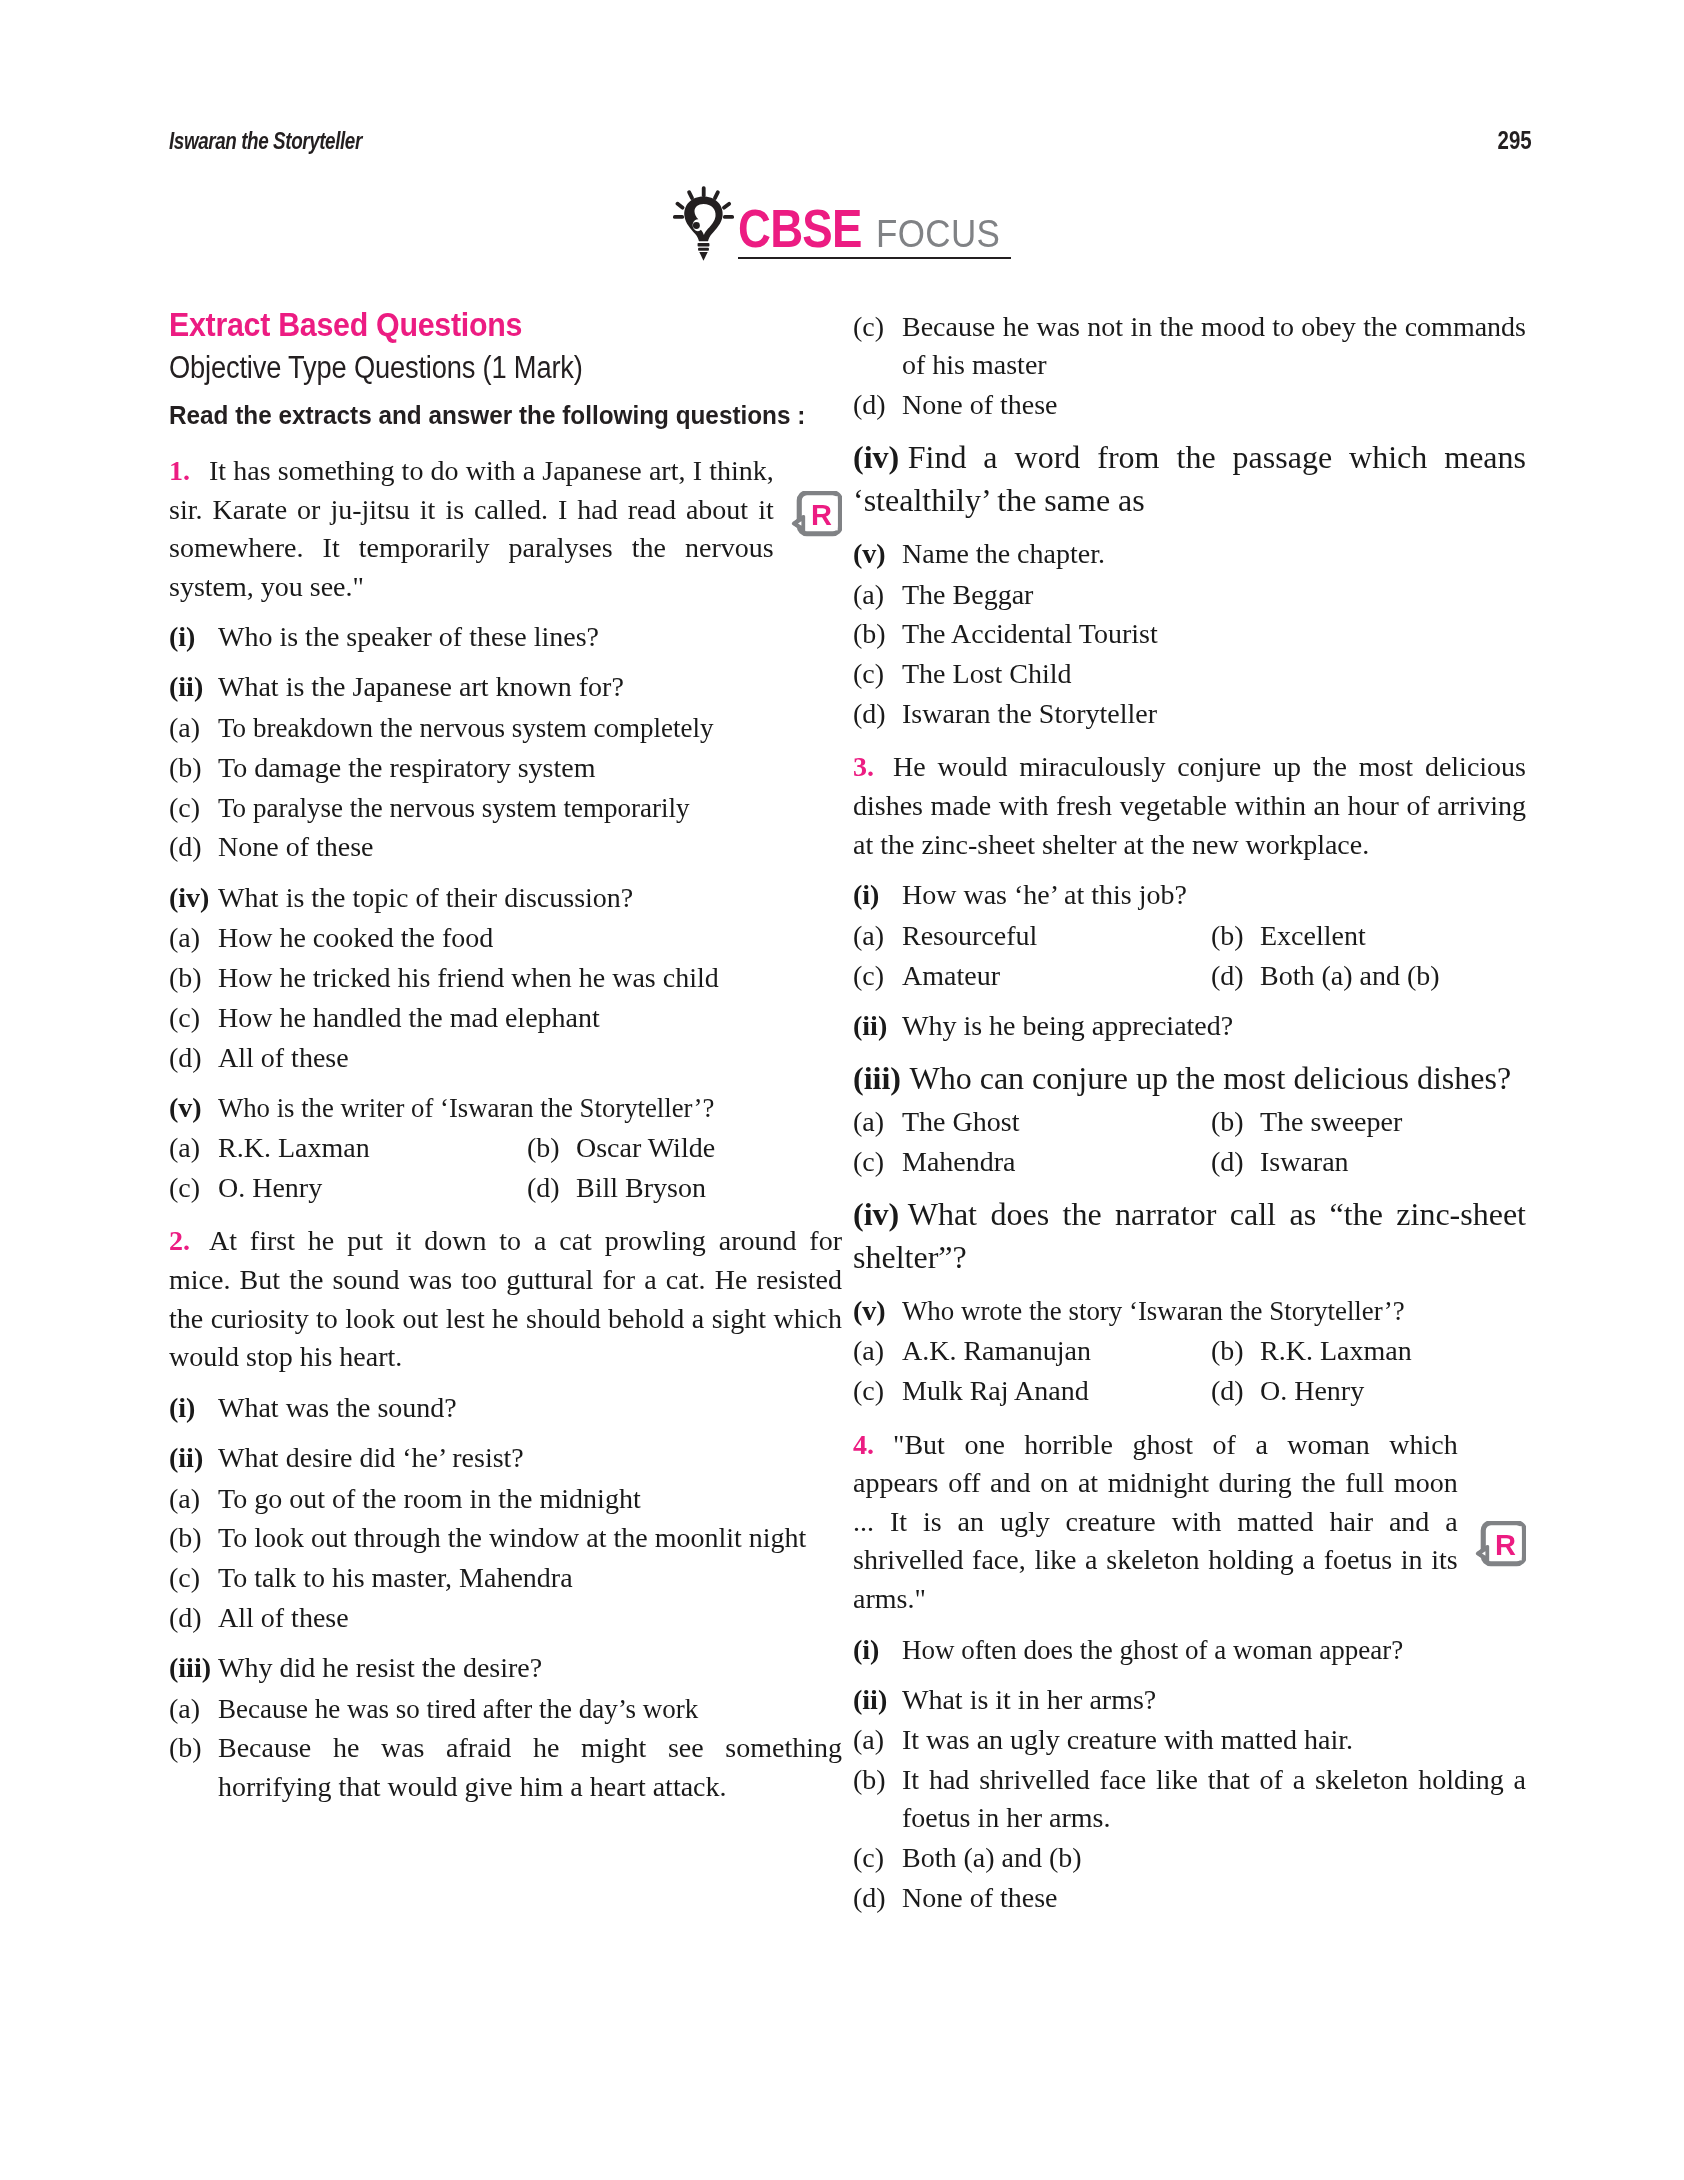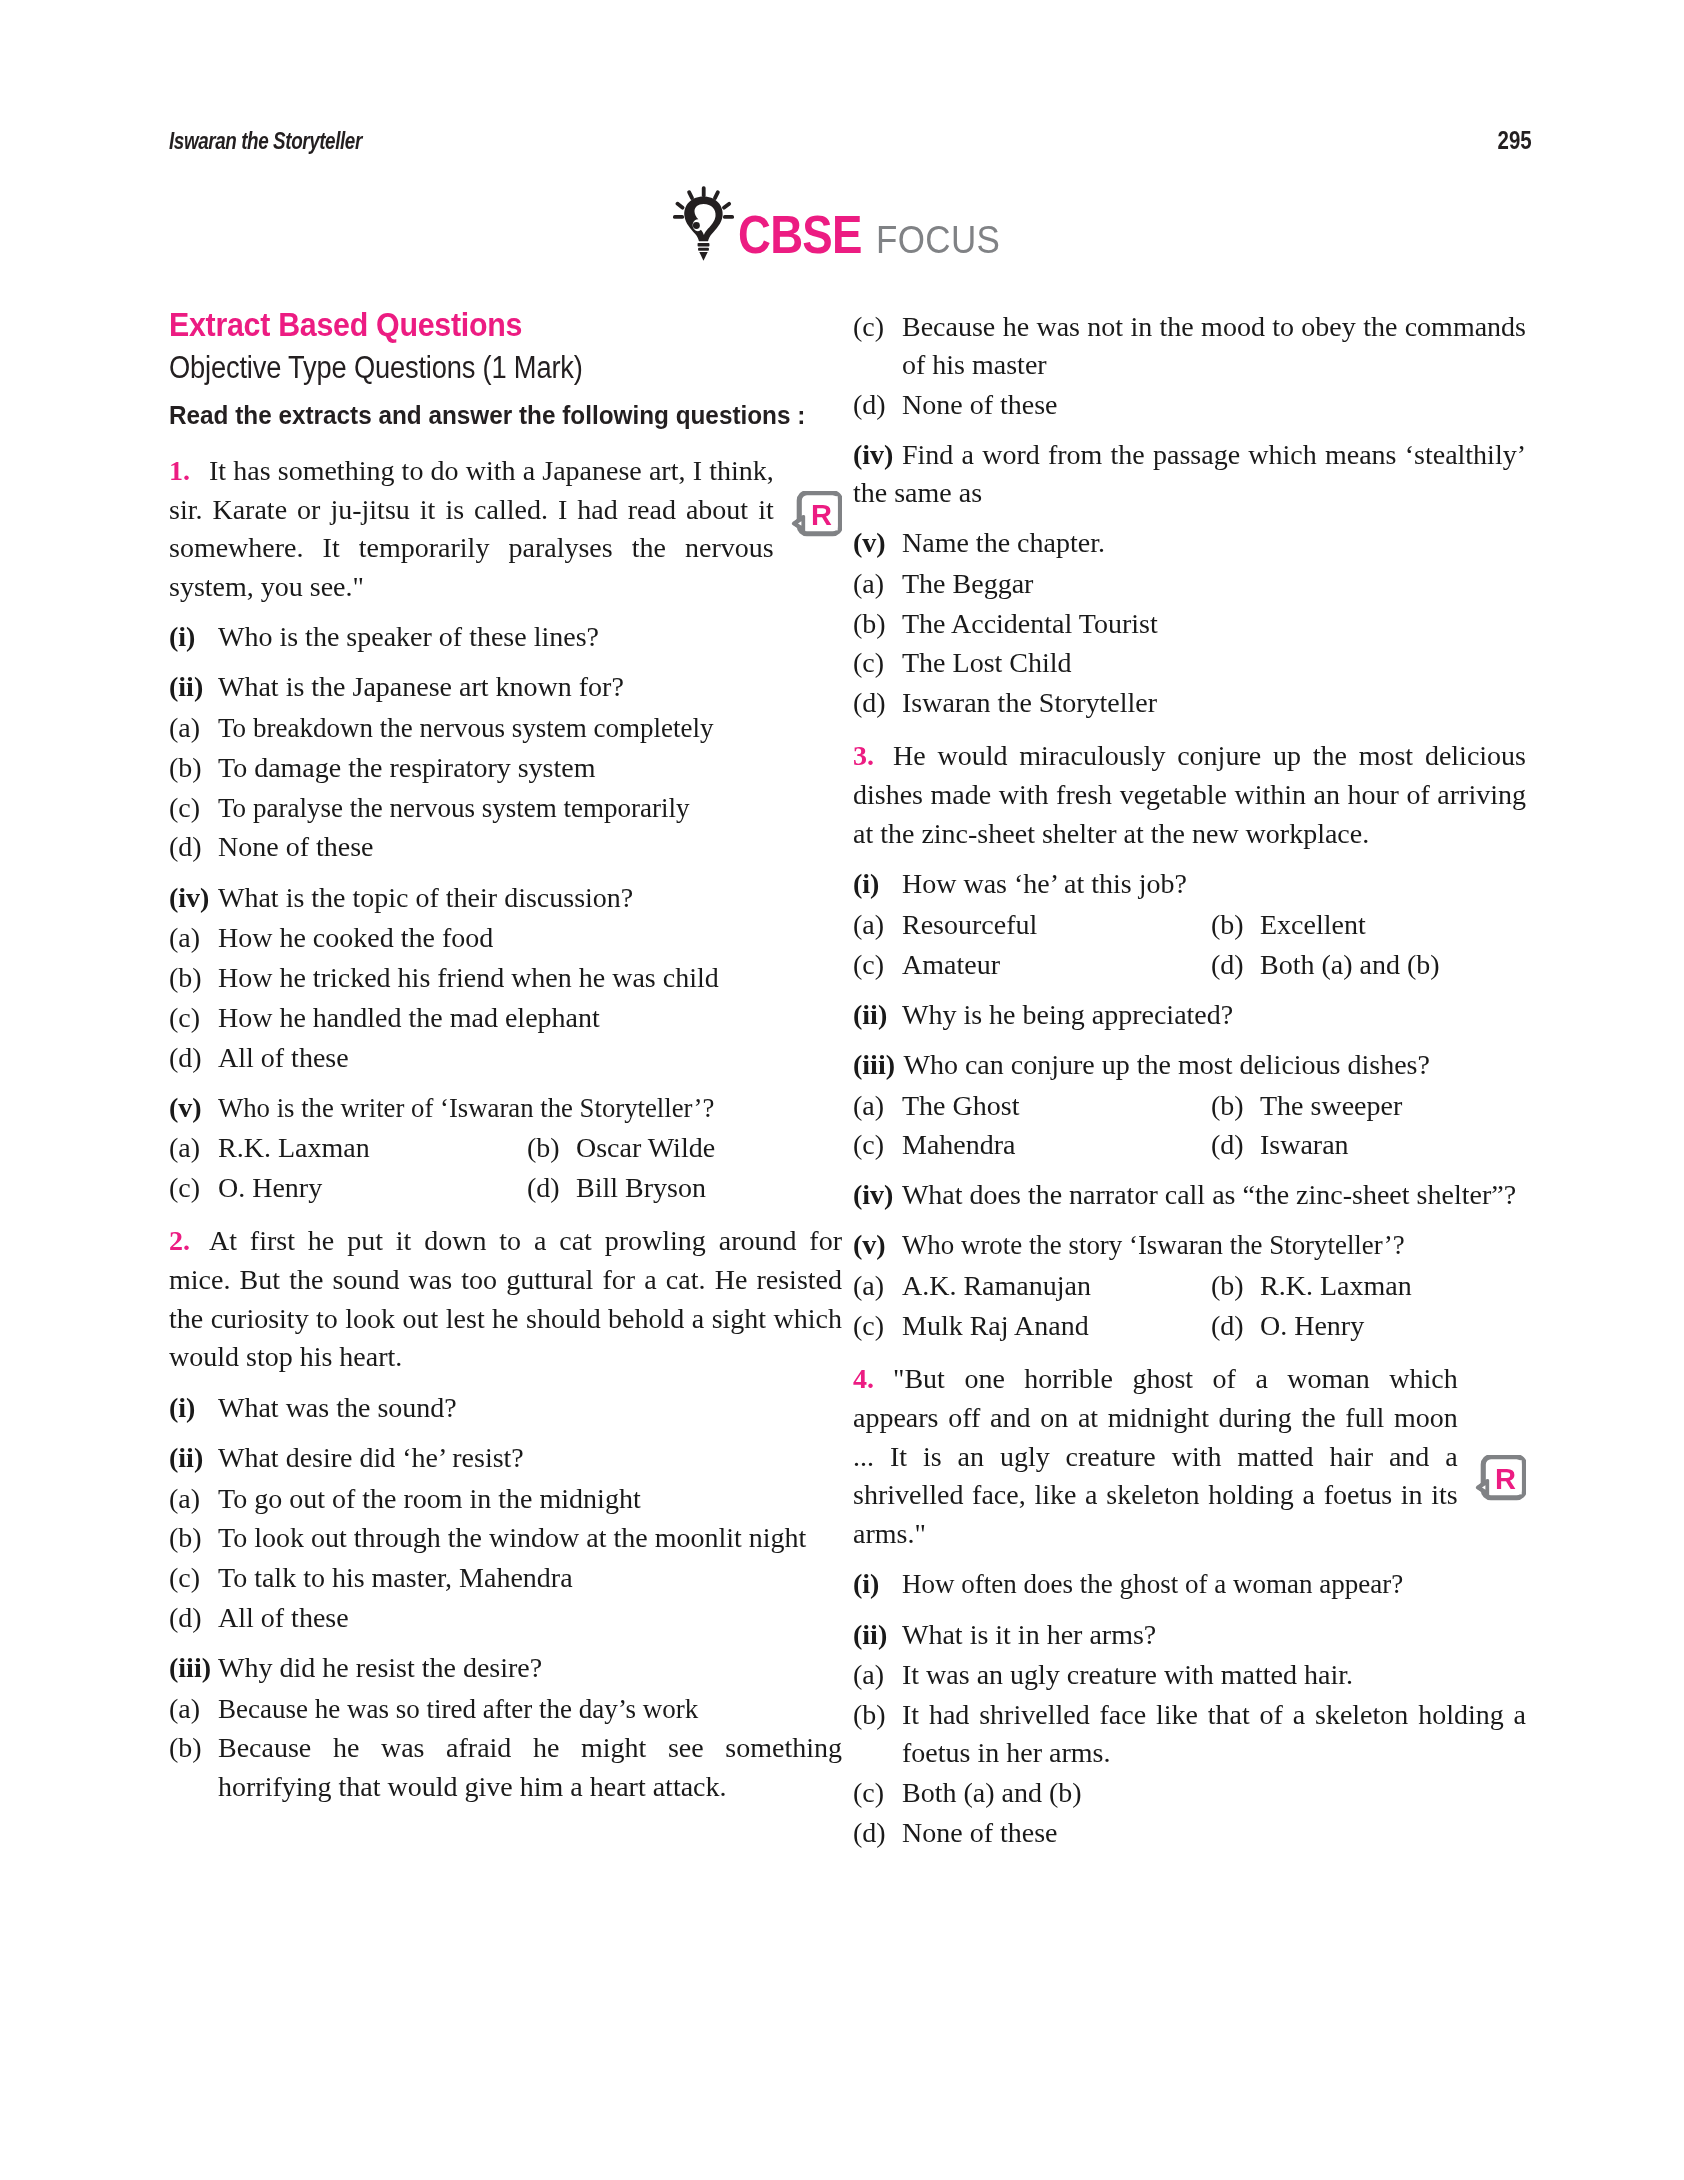--- a/index.html
+++ b/index.html
@@ -74,21 +74,21 @@
   }
   .logo-bulb {
     width: 61px;
     height: 75px;
     flex: 0 0 auto;
     margin-right: 1.7px;
     margin-bottom: -1.7px;
   }
   .logo-words {
     display: flex;
-    flex-direction: row;
+    flex-direction: column;
     align-items: stretch;
     justify-content: flex-end;
   }
   .logo-wordrow {
     display: flex;
     align-items: baseline;
   }
   .logo-cbse {
     font-family: "Liberation Sans", "DejaVu Sans", sans-serif;
     font-weight: 700;
@@ -192,21 +192,21 @@
   }
   .sub-q .txt {
     flex: 1 1 auto;
     text-align: justify;
     text-align-last: left;
   }
   .sub-q .txt.nojust { text-align: left; text-align-last: left; }
 
   
   .sub-q-inline {
-    font-size: 28px;
+    font-size: 32px;
     line-height: 1.36;
     margin: 12px 0 2.6px 0;
     text-align: justify;
     text-align-last: left;
   }
   .sub-q-inline .lbl { font-weight: 700; }
   .sub-q-inline .sp { display: inline-block; width: 8.5px; }
 
   .opt {
     display: flex;

